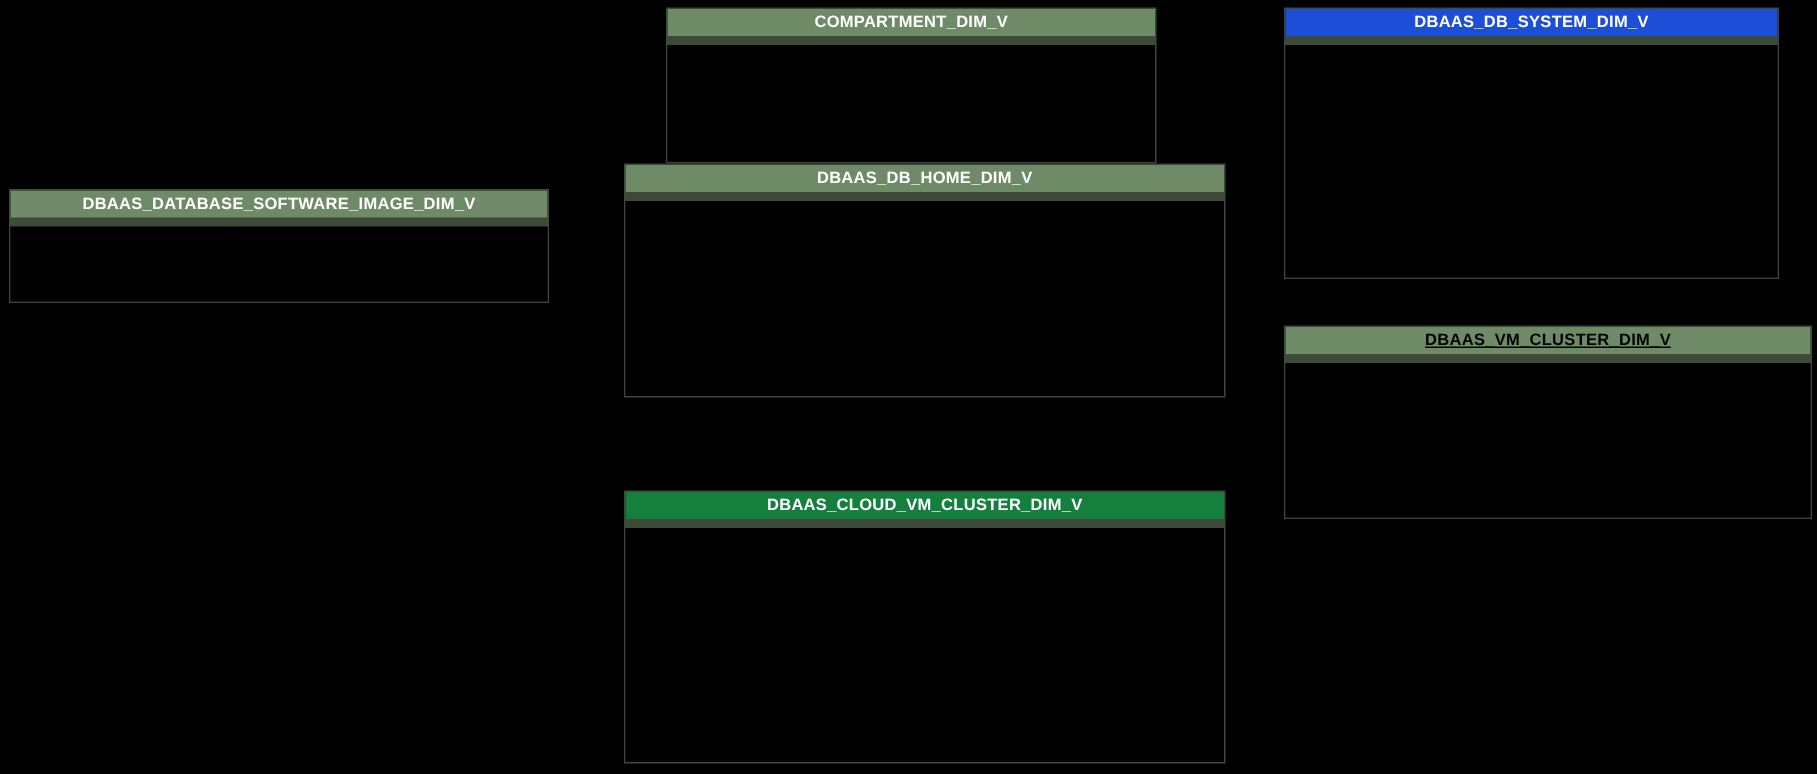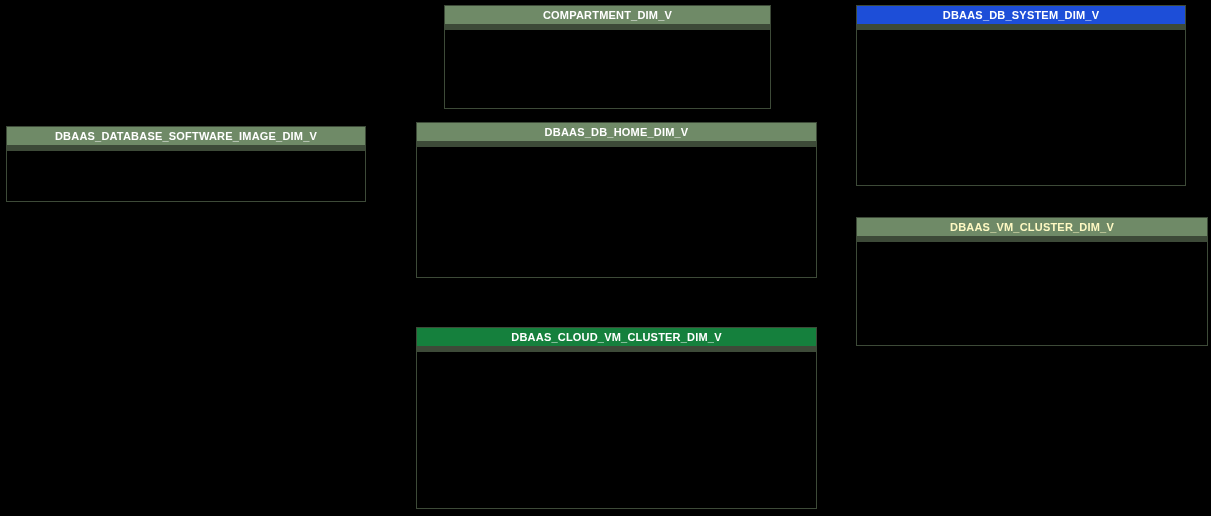--- a/index.html
+++ b/index.html
@@ -73,28 +73,28 @@
       <div class="entity-body" style="background: rgb(0, 0, 0);">
         <ul class="column-list"></ul>
       </div>
     </div>
     <div class="entity" style="left: 6px; top: 126px; width: 360px; height: 76px; border-color: rgb(61, 74, 56);">
       <div class="entity-header" style="background: rgb(111, 138, 103); color: rgb(255, 255, 255); border-bottom-color: rgb(61, 74, 56);">DBAAS_DATABASE_SOFTWARE_IMAGE_DIM_V</div>
       <div class="entity-body" style="background: rgb(0, 0, 0);">
         <ul class="column-list"></ul>
       </div>
     </div>
-    <div class="entity" style="left: 416px; top: 122px; width: 401px; height: 156px; border-color: rgb(61, 74, 56);">
+    <div class="entity" style="left: 416px; top: 109px; width: 401px; height: 156px; border-color: rgb(61, 74, 56);">
       <div class="entity-header" style="background: rgb(111, 138, 103); color: rgb(255, 255, 255); border-bottom-color: rgb(61, 74, 56);">DBAAS_DB_HOME_DIM_V</div>
       <div class="entity-body" style="background: rgb(0, 0, 0);">
         <ul class="column-list"></ul>
       </div>
     </div>
     <div class="entity" style="left: 856px; top: 217px; width: 352px; height: 129px; border-color: rgb(61, 74, 56);">
-      <div class="entity-header" style="background: rgb(111, 138, 103); color: #fef9c3; border-bottom-color: rgb(61, 74, 56);">DBAAS_VM_CLUSTER_DIM_V</div>
+      <div class="entity-header" style="background: rgb(111, 138, 103); color: #000000; border-bottom-color: rgb(61, 74, 56); text-decoration: underline;">DBAAS_VM_CLUSTER_DIM_V</div>
       <div class="entity-body" style="background: rgb(0, 0, 0);">
         <ul class="column-list"></ul>
       </div>
     </div>
     <div class="entity" style="left: 416px; top: 327px; width: 401px; height: 182px; border-color: rgb(61, 74, 56);">
       <div class="entity-header" style="background: #15803d; color: rgb(255, 255, 255); border-bottom-color: rgb(61, 74, 56);">DBAAS_CLOUD_VM_CLUSTER_DIM_V</div>
       <div class="entity-body" style="background: rgb(0, 0, 0);">
         <ul class="column-list"></ul>
       </div>
     </div>

